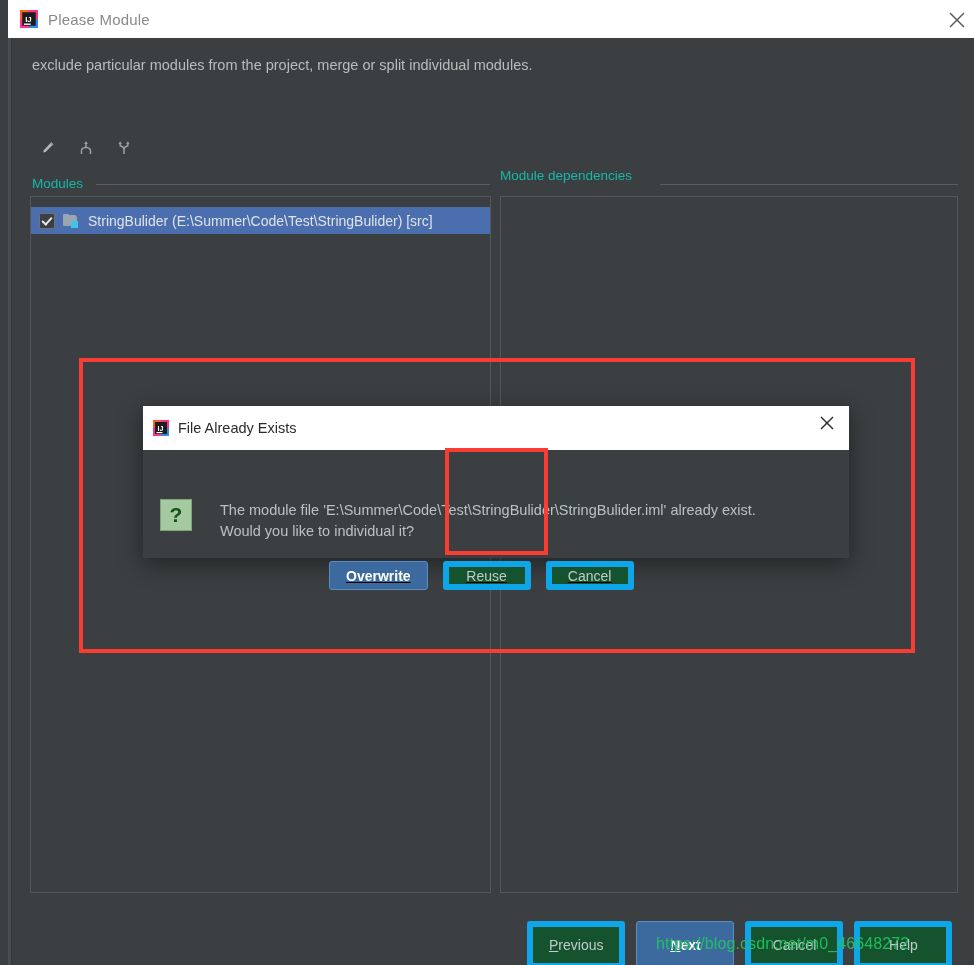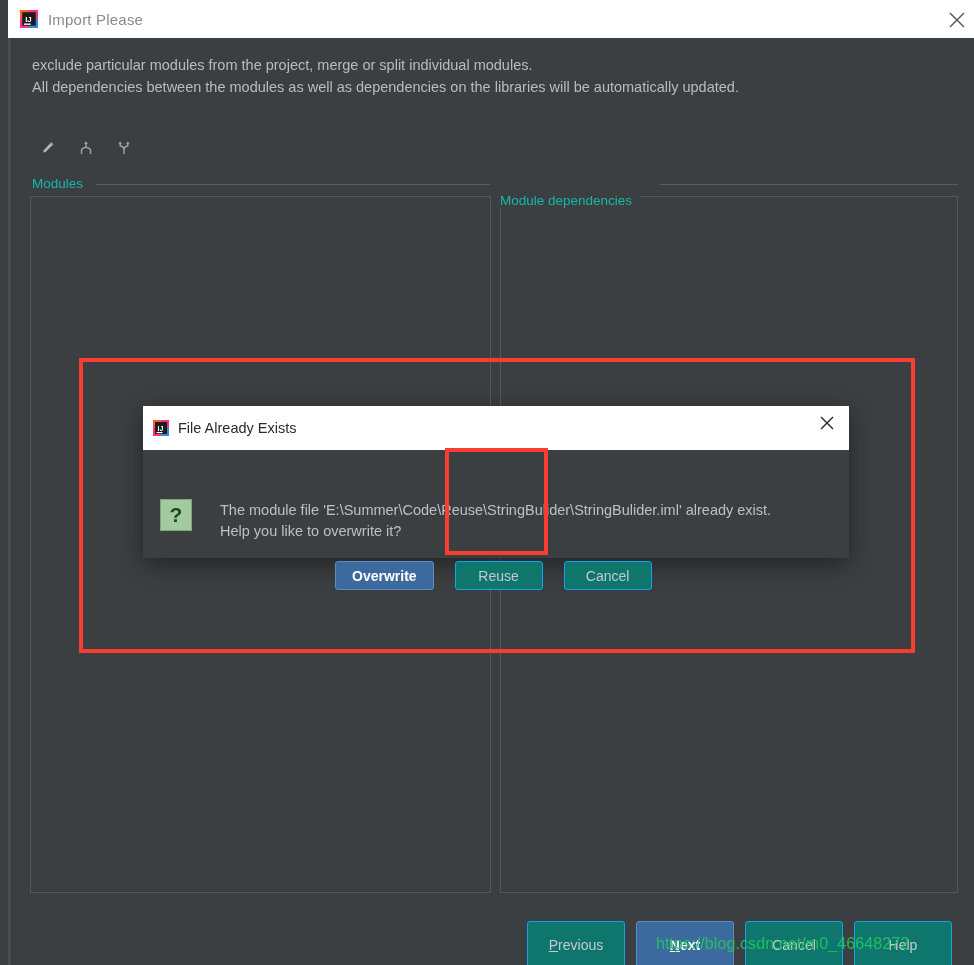--- a/index.html
+++ b/index.html
@@ -235,32 +235,33 @@
   .dlg-msg {
     position: absolute;
     left: 77px; top: 50px;
     font-size: 14.5px;
     line-height: 21px;
     color: #b9c0c6;
     white-space: nowrap;
   }
   .dlg-buttons {
     position: absolute;
-    left: 192px; top: 111px;
-    display: flex;
-    gap: 21px;
+    left: 186px; top: 111px;
+    display: flex;
+    gap: 15px;
+    text-decoration: underline;
   }
 
   
   .btn {
     min-width: 88px;
     height: 29px;
     border-radius: 3px;
-    border: 1px solid #0ea5e9;
-    background: #0f766e;
+    border: 6px solid #0ea5e9;
+    background: #14532d;
     color: #c4c9cd;
     font-size: 14px;
     display: flex;
     align-items: center;
     justify-content: center;
     box-sizing: border-box;
     cursor: pointer;
     padding: 0 16px;
     white-space: nowrap;
   }
@@ -305,35 +306,34 @@
         <rect x="0" y="0" width="16" height="16" fill="#ff318c"></rect>
         <path d="M0 0 H8 V8 H0 Z" fill="#fc5f2c"></path>
         <path d="M8 0 H16 V8 H8 Z" fill="#fc318c"></path>
         <path d="M8 8 H16 V16 H8 Z" fill="#2f8ae8"></path>
         <path d="M0 8 H8 V16 H0 Z" fill="#ff318c"></path>
         <rect x="2" y="2" width="12" height="12" fill="#1c1c1c"></rect>
         <text x="7.5" y="10.5" font-family="Liberation Sans, sans-serif" font-size="7" font-weight="bold" fill="#ffffff" text-anchor="middle">IJ</text>
         <rect x="3.5" y="12" width="6" height="1.2" fill="#ffffff"></rect>
       </svg>
     </span>
-    <span class="title-text">Import Please</span>
+    <span class="title-text">Please Module</span>
     <span class="win-close">
       <svg viewBox="0 0 22 22" width="22" height="22">
         <line x1="4" y1="4" x2="18" y2="18" stroke="#5a5a5a" stroke-width="1.5"></line>
         <line x1="18" y1="4" x2="4" y2="18" stroke="#5a5a5a" stroke-width="1.5"></line>
       </svg>
     </span>
   </div>
 
   <div class="left-edge"></div>
   <div class="left-edge-line"></div>
 
   <div class="desc">
     <div>exclude particular modules from the project, merge or split individual modules.</div>
-    <div>All dependencies between the modules as well as dependencies on the libraries will be automatically updated.</div>
   </div>
 
   <div class="toolbar">
     <div class="tb-btn">
       <svg viewBox="0 0 16 16" width="16" height="16">
         <path d="M11.2 2.2 L13.3 4.3 L5.6 12 L3.2 12.6 L3.8 10.2 Z" fill="#b3b8bb"></path>
         <path d="M11.2 2.2 L13.3 4.3 L12.2 5.4 L10.1 3.3 Z" fill="#8e9396"></path>
       </svg>
     </div>
     <div class="tb-btn">
@@ -349,26 +349,35 @@
         <path d="M8 9.2 Q8 7 11.8 5.8 L11.8 2.6" stroke="#9a9fa2" stroke-width="1.5" fill="none"></path>
         <path d="M4.2 1.4 L6 4 L2.4 4 Z" fill="#9a9fa2"></path>
         <path d="M11.8 1.4 L13.6 4 L10 4 Z" fill="#9a9fa2"></path>
       </svg>
     </div>
   </div>
 
   <div class="sec-label" style="left:24px; top:176px;">Modules</div>
   <div class="sec-rule" style="left:88px; top:184px; width:394px;"></div>
 
-  <div class="sec-label" style="left:492px; top:193px;">Module dependencies</div>
+  <div class="sec-label" style="left:492px; top:168px;">Module dependencies</div>
   <div class="sec-rule" style="left:652px; top:184px; width:298px;"></div>
 
   <div class="panel" style="left:22px; top:196px; width:461px; height:697px;"></div>
   <div class="panel" style="left:492px; top:196px; width:458px; height:697px;"></div>
 
+  <div class="mod-item">
+    <span class="mod-check"></span>
+    <span class="mod-folder">
+      <span class="f-tab"></span>
+      <span class="f-back"></span>
+      <span class="f-chip"></span>
+    </span>
+    <span class="mod-label">StringBulider (E:\Summer\Code\Test\StringBulider) [src]</span>
+  </div>
 
   <div class="red-rect" style="left:71px; top:358px; width:836px; height:295px;"></div>
 
   <div class="dialog">
     <div class="dlg-title">
       <span class="ij-icon">
         <svg viewBox="0 0 16 16" width="16" height="16">
           <path d="M0 0 H8 V8 H0 Z" fill="#fc5f2c"></path>
           <path d="M8 0 H16 V8 H8 Z" fill="#fc318c"></path>
           <path d="M8 8 H16 V16 H8 Z" fill="#2f8ae8"></path>
@@ -383,22 +392,22 @@
         <svg viewBox="0 0 20 20" width="20" height="20">
           <line x1="4" y1="4" x2="16" y2="16" stroke="#2b2b2b" stroke-width="1.4"></line>
           <line x1="16" y1="4" x2="4" y2="16" stroke="#2b2b2b" stroke-width="1.4"></line>
         </svg>
       </span>
     </div>
 
     <div class="dlg-body">
       <div class="q-icon">?</div>
       <div class="dlg-msg">
-        <div>The module file 'E:\Summer\Code\Reuse\StringBulider\StringBulider.iml' already exist.</div>
-        <div>Help you like to overwrite it?</div>
+        <div>The module file 'E:\Summer\Code\Test\StringBulider\StringBulider.iml' already exist.</div>
+        <div>Would you like to individual it?</div>
       </div>
 
       <div class="dlg-buttons">
         <div class="btn primary">Overwrite</div>
         <div class="btn">Reuse</div>
         <div class="btn">Cancel</div>
       </div>
     </div>
   </div>
 

